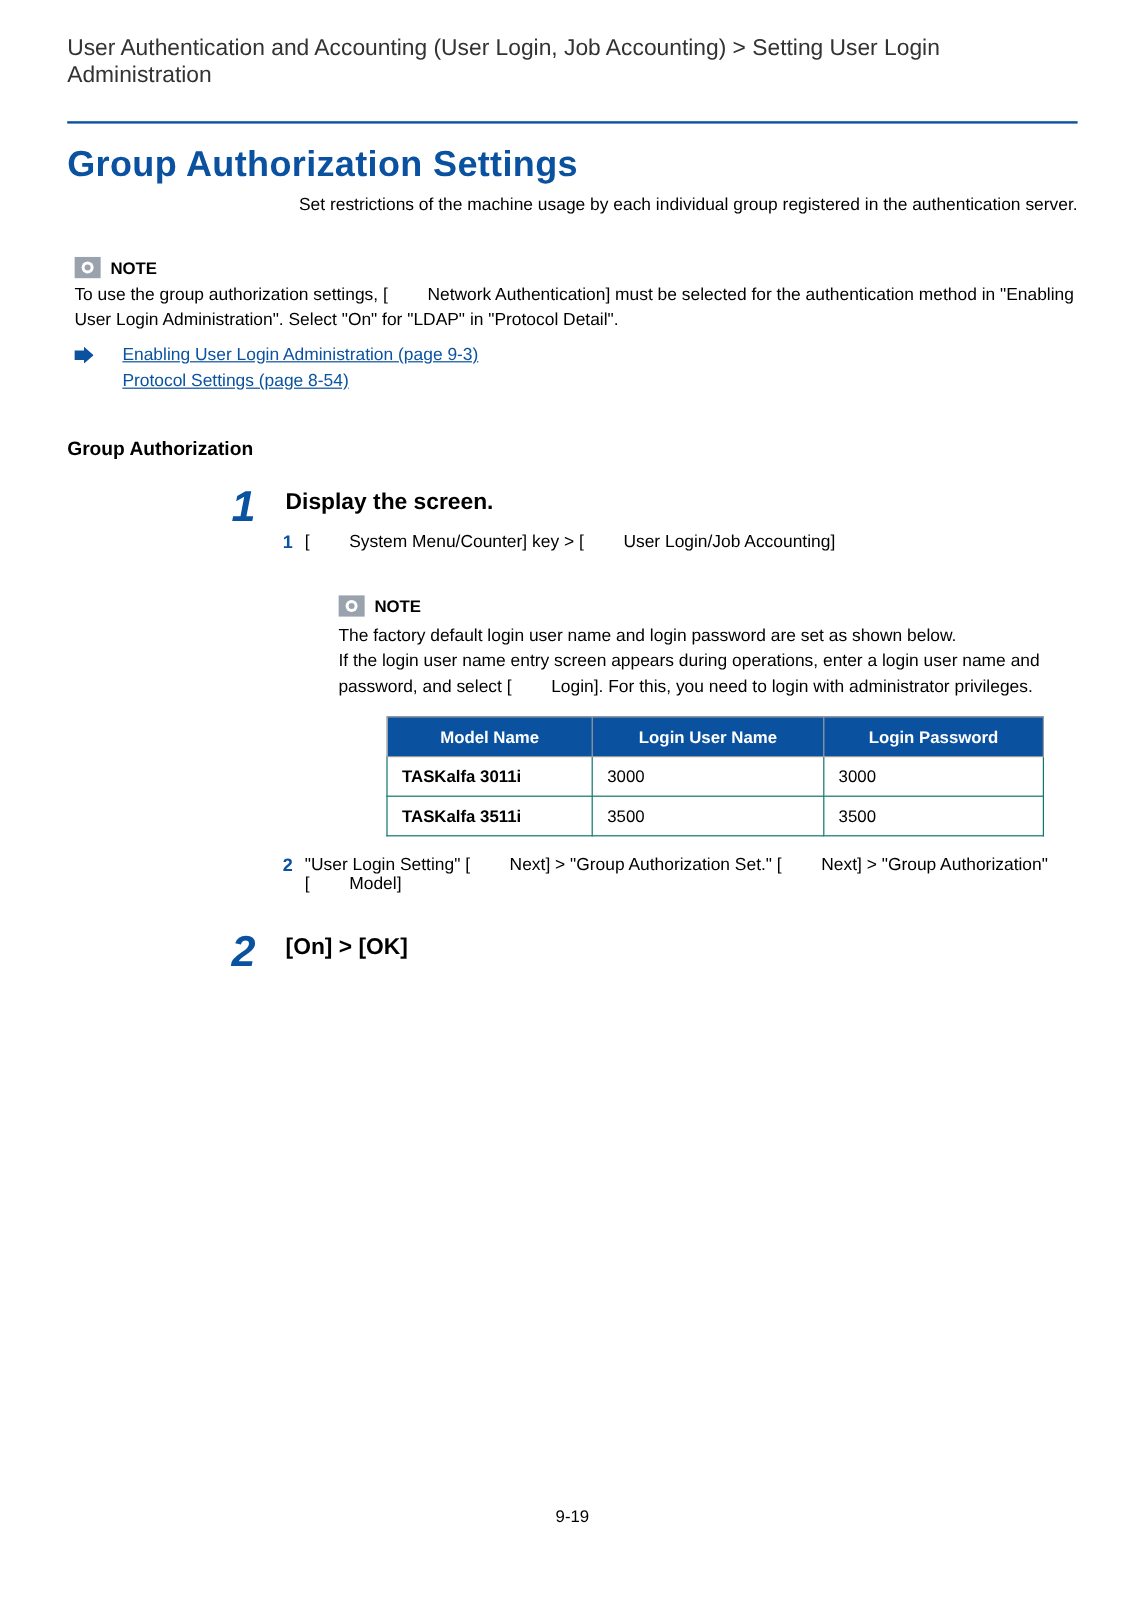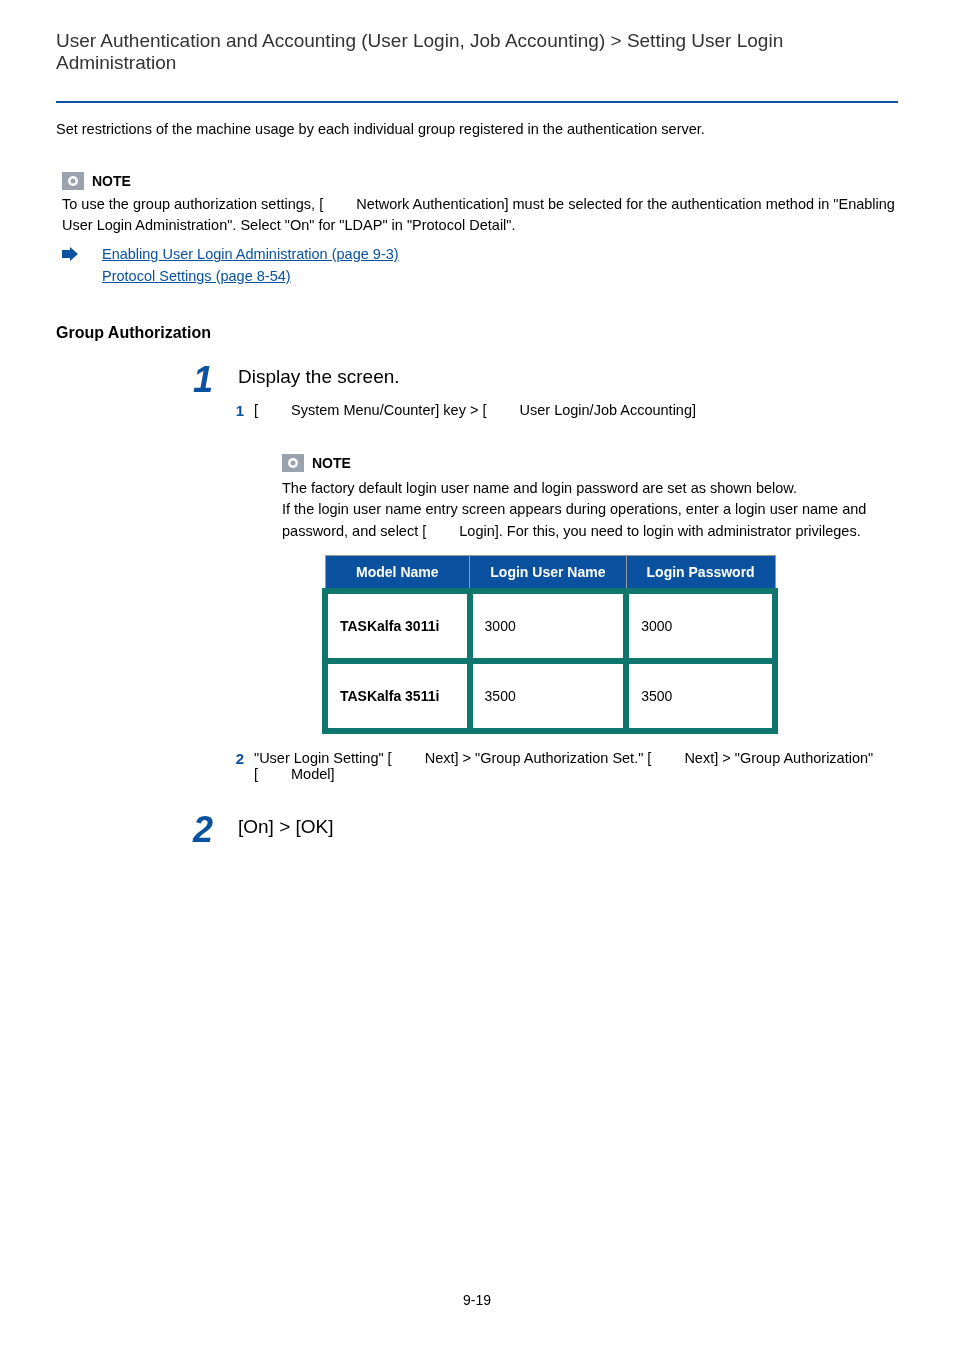--- a/index.html
+++ b/index.html
@@ -28,20 +28,21 @@
     font-family: Arial, "Arial Black", Helvetica, sans-serif;
     font-weight: 900;
     font-size: 30px;
     color: #0a52a0;
     margin: 14px 0 8px 0;
     letter-spacing: 0.3px;
   }
   .intro {
     font-size: 14.5px;
     margin: 6px 0 18px 0;
+    text-align: right;
   }
   .note-box {
     margin: 8px 0 8px 0;
     padding-left: 6px;
   }
   .note-header {
     display: flex;
     align-items: center;
     gap: 8px;
     margin-bottom: 4px;
@@ -100,21 +101,21 @@
     color: #0a52a0;
     line-height: 0.8;
     width: 34px;
     text-align: center;
     font-style: italic;
     flex-shrink: 0;
   }
   .step-content { flex: 1; }
   .step-title {
     font-family: Arial, "Arial Black", Helvetica, sans-serif;
-    font-weight: 400;
+    font-weight: 700;
     font-size: 19px;
     margin: 0 0 14px 0;
   }
   .substep {
     display: flex;
     gap: 10px;
     margin-bottom: 10px;
     margin-left: -8px;
     font-size: 14.5px;
   }
@@ -131,51 +132,52 @@
     margin-left: 44px;
     margin-top: 8px;
   }
   .note-body2 {
     font-size: 14.5px;
     line-height: 1.5;
   }
   table.cred-table {
     border-collapse: collapse;
     margin: 12px 0 16px 40px;
-    width: 456px;
+    width: 548px;
     font-size: 14px;
   }
   table.cred-table th {
     background: #0a52a0;
     color: #fff;
     font-weight: bold;
     padding: 8px 12px;
     border: 1px solid #999;
     text-align: center;
   }
   table.cred-table td {
-    border: 6px solid #0f766e;
-    padding: 24px 12px;
+    border: 1px solid #0f766e;
+    padding: 8px 12px;
   }
   table.cred-table td.model { font-weight: bold; }
   .page-number {
     text-align: center;
     font-size: 14px;
     margin-top: 440px;
   }
   b { font-weight: normal; padding-left: 33px; }
 </style>
 </head>
 <body>
 
 <div class="page">
 
   <div class="breadcrumb">User Authentication and Accounting (User Login, Job Accounting) &gt; Setting User Login Administration</div>
   <hr class="hr-top">
 
+  <h1 class="page-title">Group Authorization Settings</h1>
   <p class="intro">Set restrictions of the machine usage by each individual group registered in the authentication server.</p>
 
   <div class="note-box">
     <div class="note-header">
       <span class="note-icon">
         <svg viewBox="0 0 22 18">
             <rect x="0" y="0" width="22" height="18" fill="#9aa3ad"></rect>
             <circle cx="11" cy="9" r="5" fill="#fff"></circle>
             <circle cx="11" cy="9" r="2.5" fill="#9aa3ad"></circle>
           </svg>

